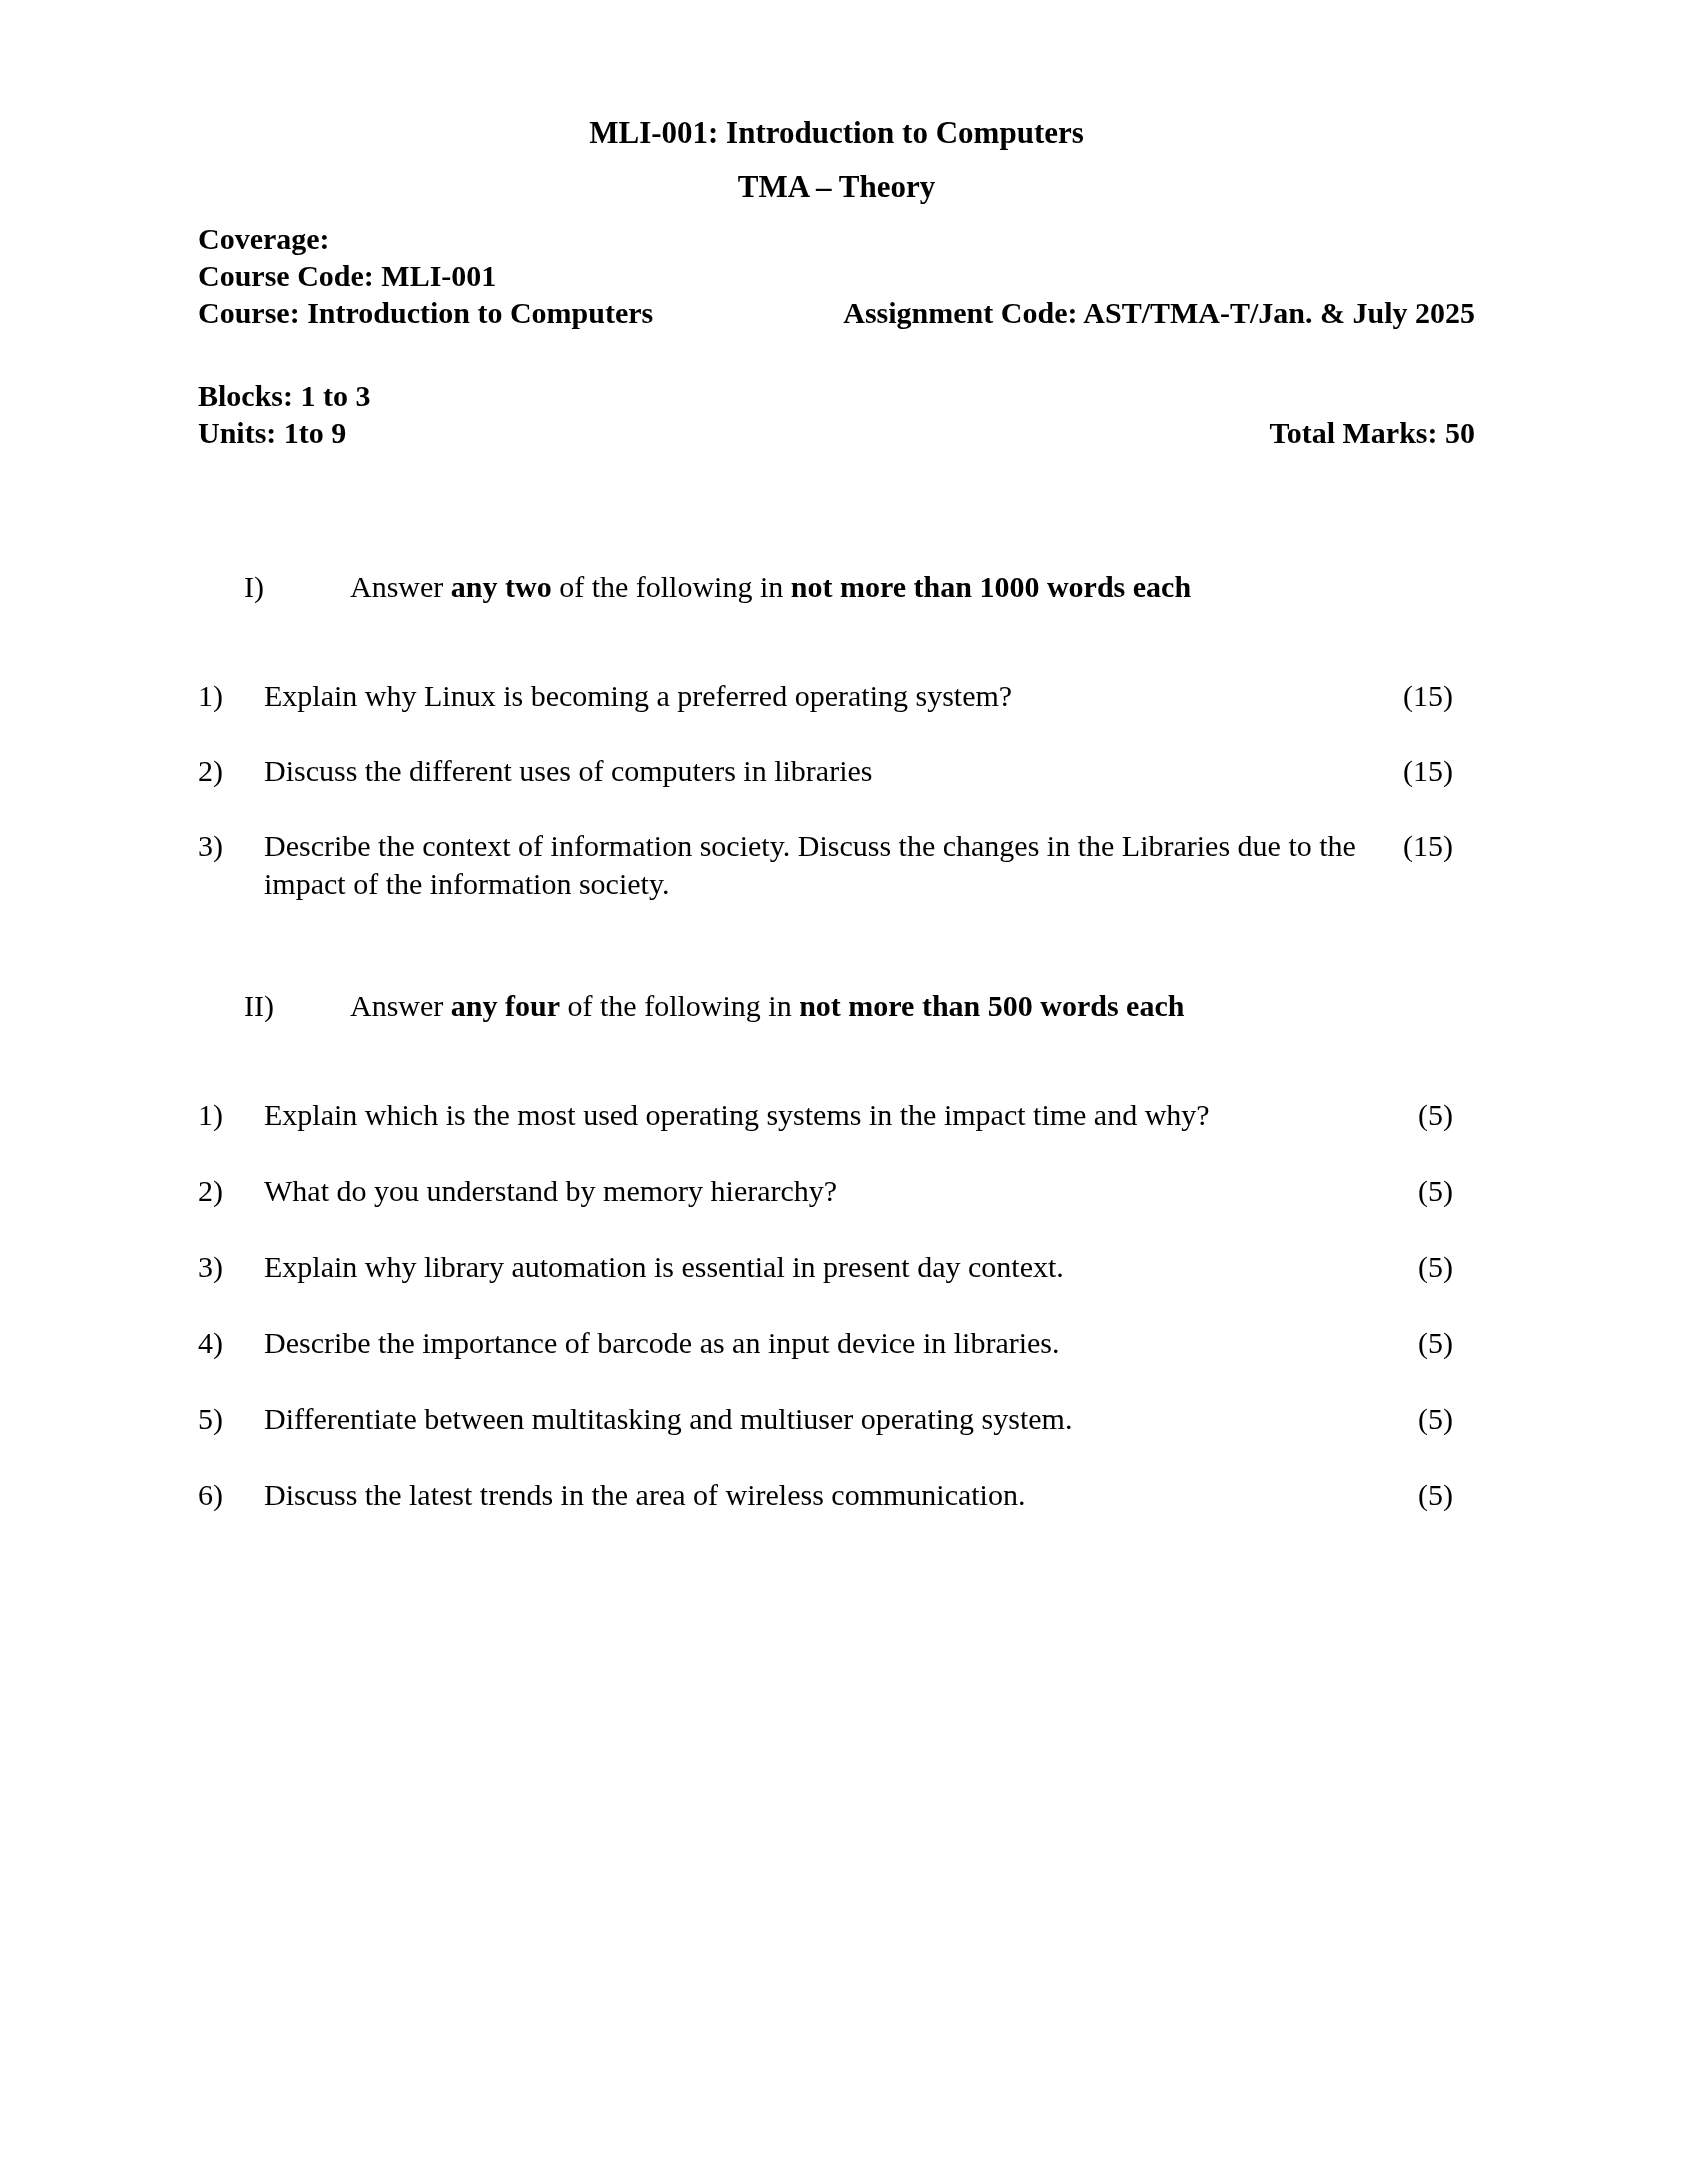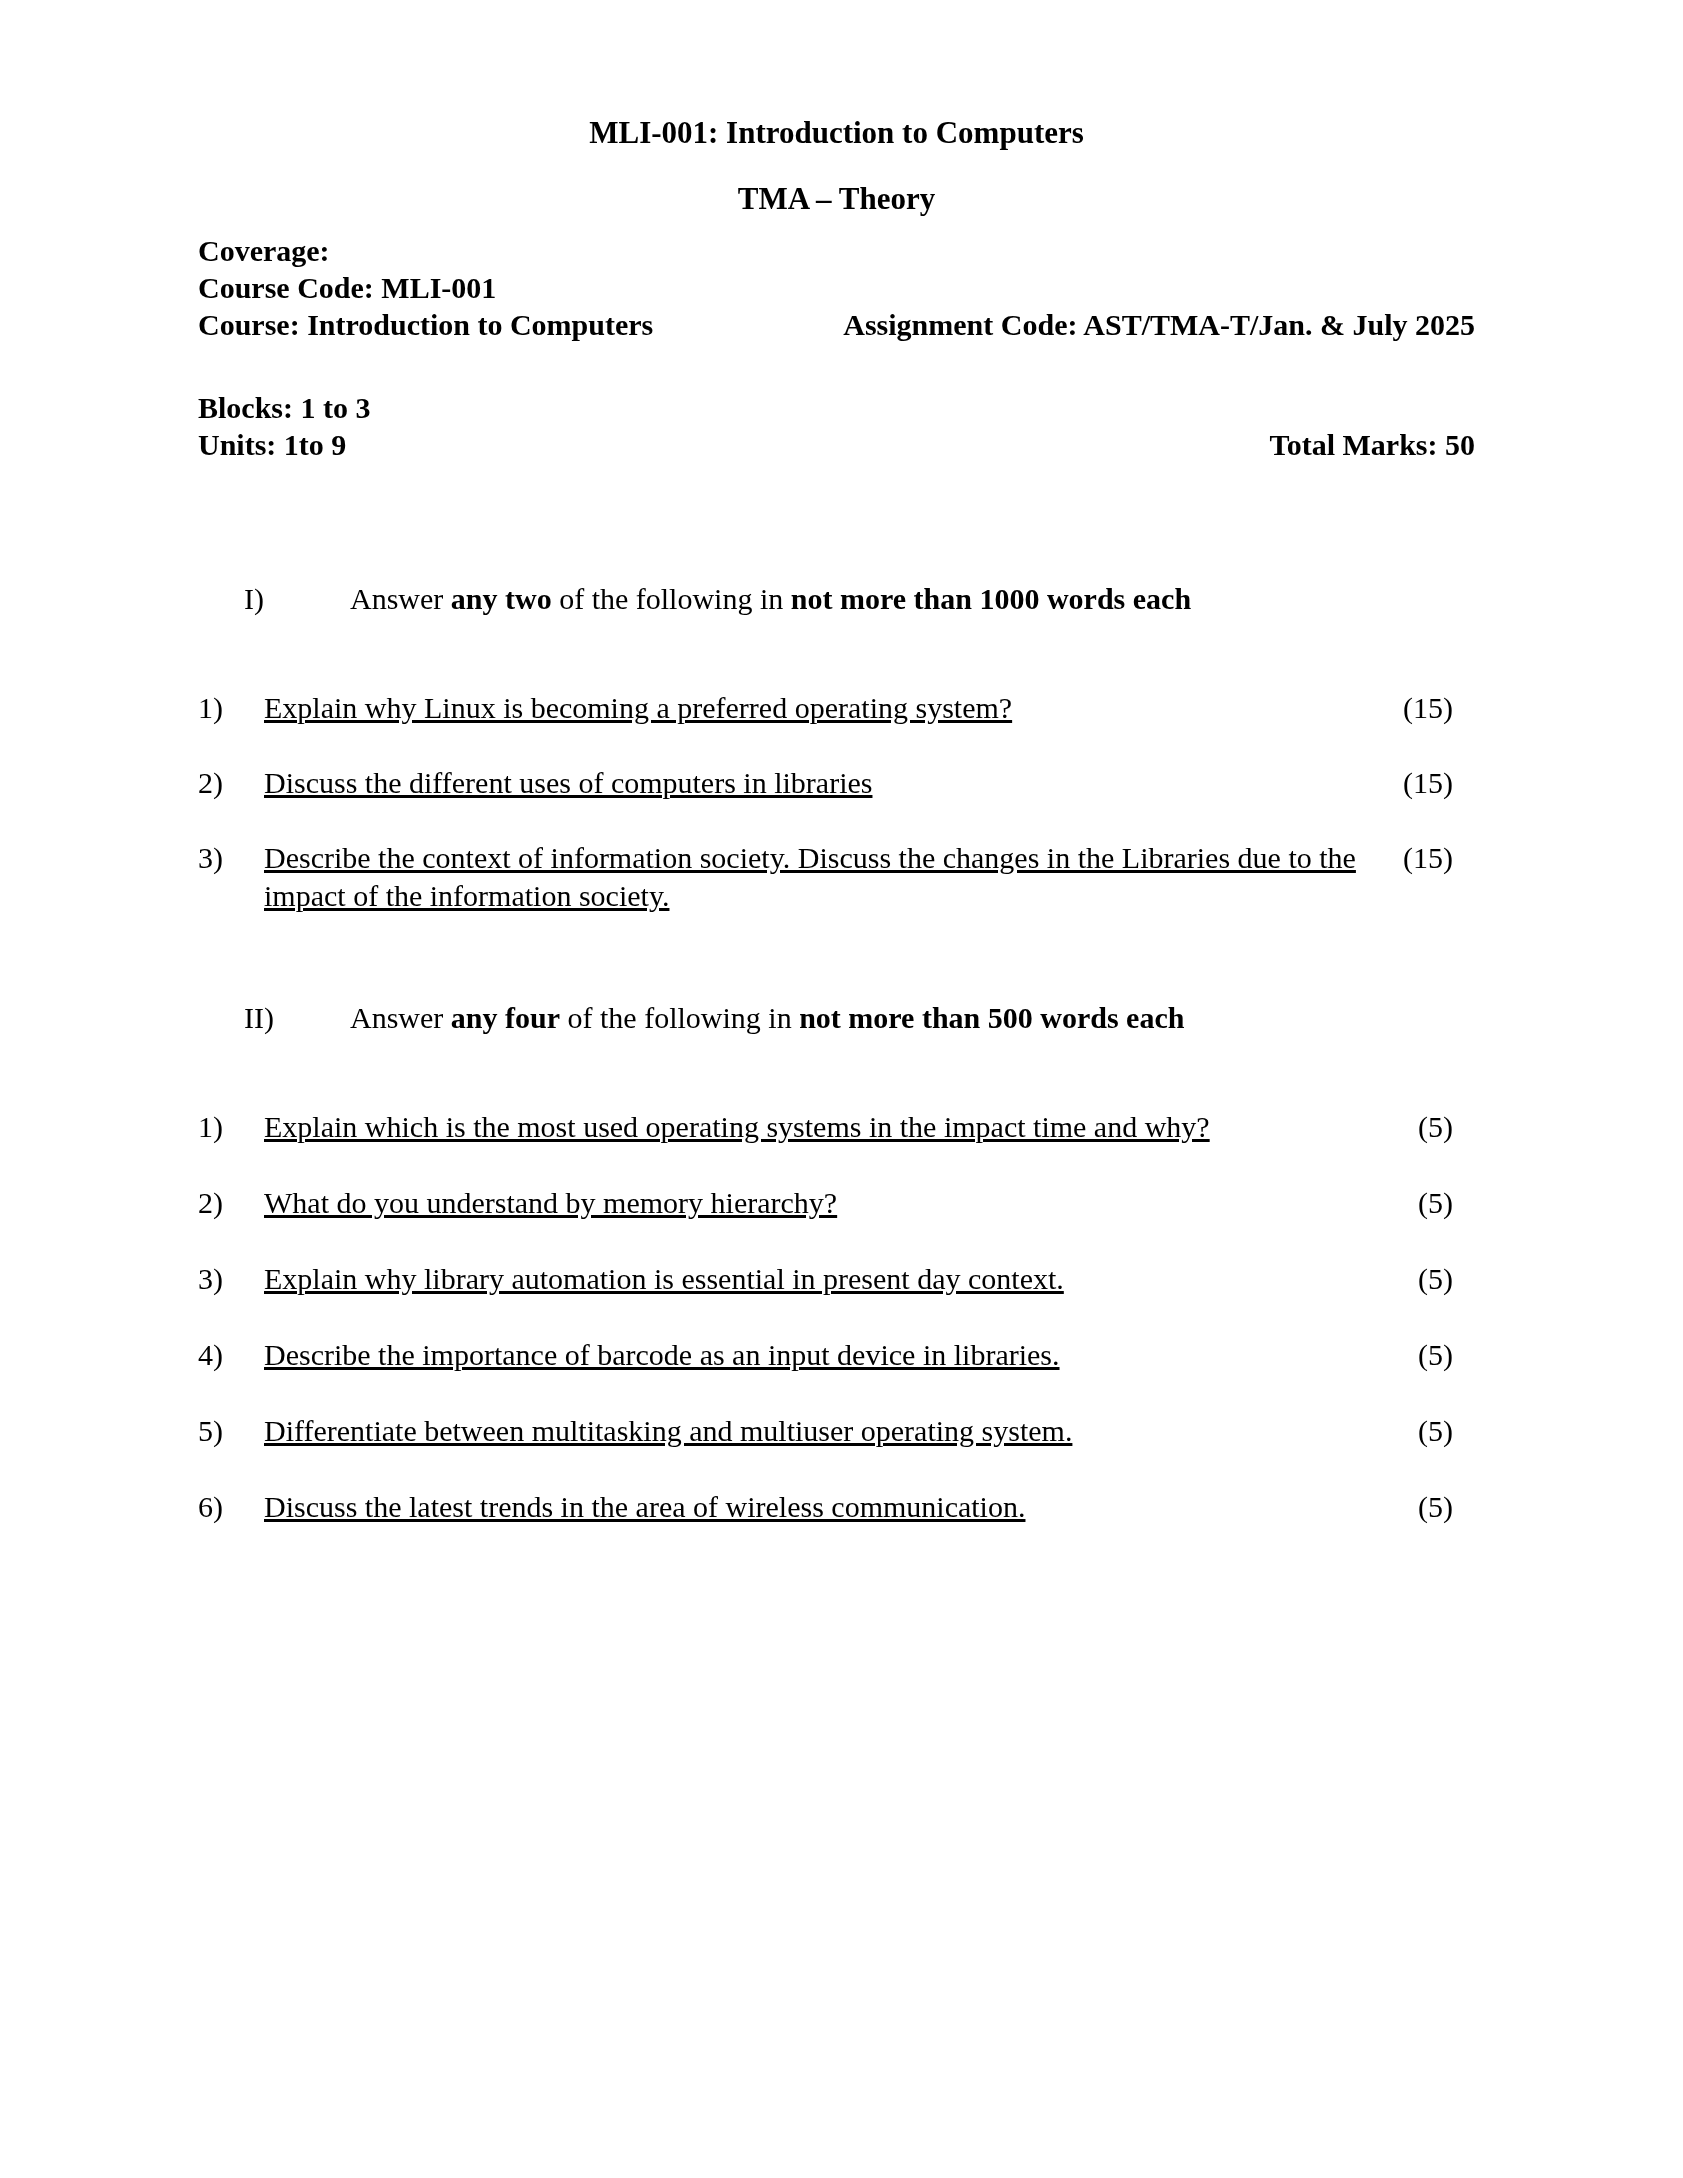--- a/index.html
+++ b/index.html
@@ -20,21 +20,21 @@
     text-align: center;
     font-weight: bold;
     font-size: 31px;
     line-height: 38px;
   }
   .doc-subtitle {
     text-align: center;
     font-weight: bold;
     font-size: 31px;
     line-height: 38px;
-    margin-top: 28px;
+    margin-top: 16px;
   }
   .meta-row {
     display: flex;
     justify-content: space-between;
     font-weight: bold;
     font-size: 30px;
     line-height: 37px;
   }
   .meta-row.first { margin-top: 14px; flex-direction: column; }
   .meta-row.blocks { margin-top: 46px; }
@@ -51,21 +51,21 @@
   .q-list { margin-top: 71px; }
   .q-row {
     display: flex;
     align-items: flex-start;
     font-size: 30px;
     line-height: 38px;
   }
   .q-list.sec-1 .q-row { margin-bottom: 37px; }
   .q-list.sec-2 .q-row { margin-bottom: 38px; }
   .q-num { flex: 0 0 66px; }
-  .q-text { width: 1099px; flex: 0 1 auto; text-decoration: underline; }
+  .q-text { width: 1099px; flex: 0 1 auto; }
   .q-marks { margin-left: auto; padding-right: 22px; white-space: nowrap; }
 </style>
 </head>
 <body>
 
 <div class="page">
   <div class="content">
 
     <div class="doc-title">MLI-001: Introduction to Computers</div>
     <div class="doc-subtitle">TMA – Theory</div>

